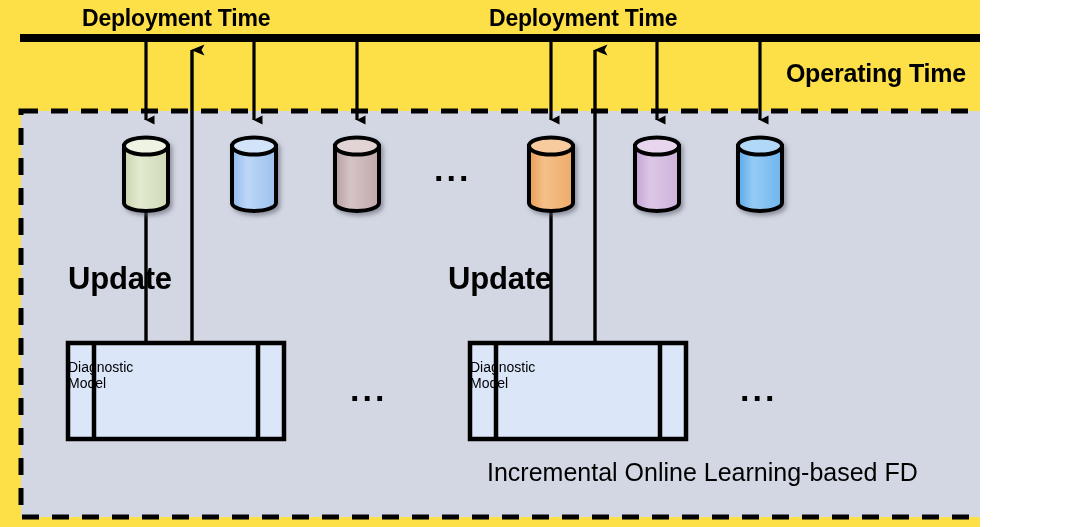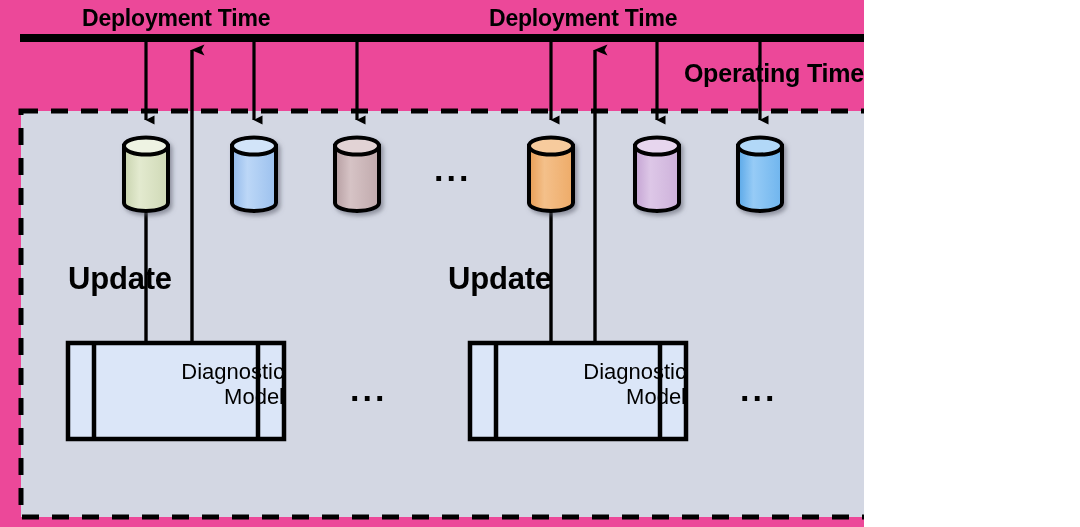--- a/index.html
+++ b/index.html
@@ -5,23 +5,23 @@
   html, body {
     margin: 0;
     padding: 0;
     background: #ffffff;
   }
   body {
     font-family: "Liberation Sans", sans-serif;
   }
   #canvas {
     position: relative;
-    width: 864px;
+    width: 980px;
     height: 527px;
-    background: #ec4899;
+    background: #fde047;
     overflow: hidden;
   }
   #svg-layer {
     position: absolute;
     left: 0;
     top: 0;
     width: 1080px;
     height: 527px;
   }
   .lbl {
@@ -52,22 +52,22 @@
     letter-spacing: -0.2px;
   }
   .rt-label {
     font-size: 26px;
   }
   .footer-label {
     font-size: 25px;
   }
   .model-text {
     position: absolute;
-    text-align: right;
-    font-size: 22px;
+    text-align: left;
+    font-size: 14px;
     line-height: 1.12;
     color: #000000;
     font-family: "Liberation Sans", sans-serif;
   }
   .ellipsis {
     position: absolute;
     color: #000000;
     font-size: 34px;
     font-weight: bold;
     letter-spacing: 3px;
@@ -179,27 +179,28 @@
       <rect x="470" y="343" width="216" height="96" fill="#dbe6f8" stroke="#000000" stroke-width="4.5"></rect>
       <line x1="496" y1="343" x2="496" y2="439" stroke="#000000" stroke-width="4.5"></line>
       <line x1="660" y1="343" x2="660" y2="439" stroke="#000000" stroke-width="4.5"></line>
     </g>
   </svg>
 
   <div class="lbl deploy-label" style="left:82px; top:5px;">Deployment Time</div>
 
   <div class="lbl deploy-label" style="left:489px; top:5px;">Deployment Time</div>
 
-  <div class="lbl operating-label" style="right:0; top:59px;">Operating Time</div>
+  <div class="lbl operating-label" style="right:14px; top:59px;">Operating Time</div>
 
   <div class="lbl update-label" style="left:68px; top:261px;">Update</div>
 
   <div class="lbl update-label" style="left:448px; top:261px;">Update</div>
 
 
+  <div class="lbl lbl-plain footer-label" style="left:487px; top:458px;">Incremental Online Learning-based FD</div>
 
   <div class="model-text" style="left:68px; top:360px; width:216px;">
     <div>Diagnostic</div>
     <div>Model</div>
   </div>
 
   <div class="model-text" style="left:470px; top:360px; width:216px;">
     <div>Diagnostic</div>
     <div>Model</div>
   </div>

